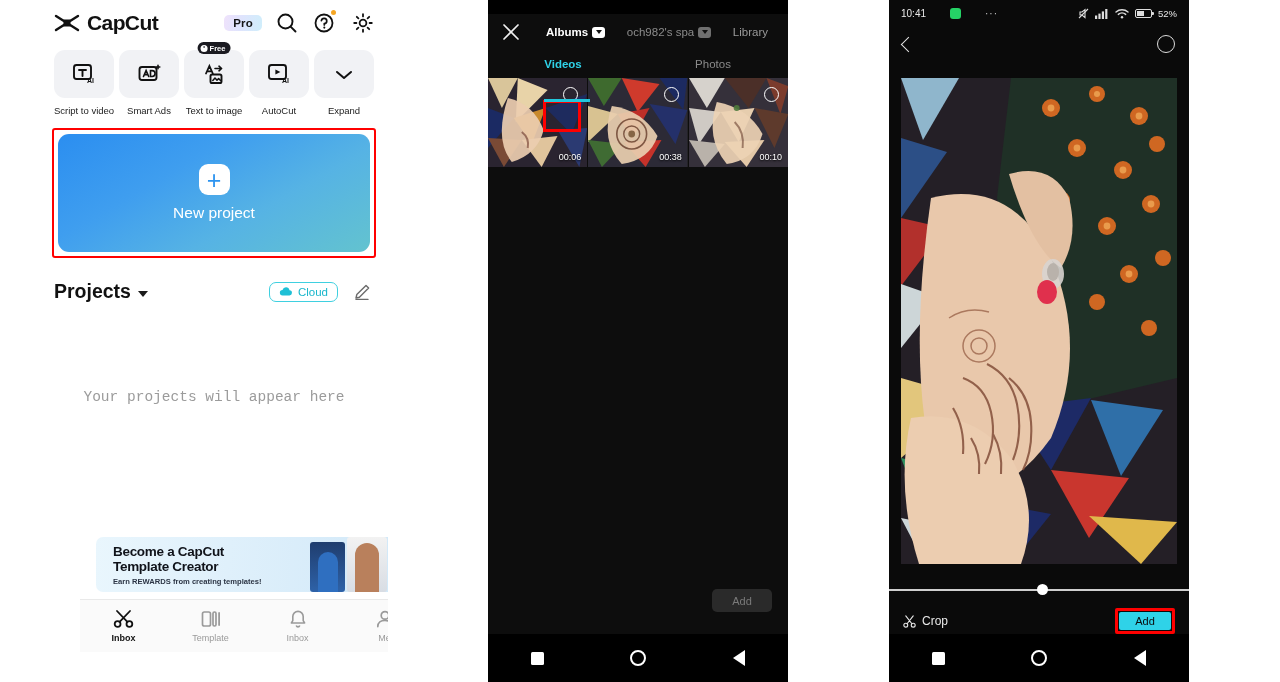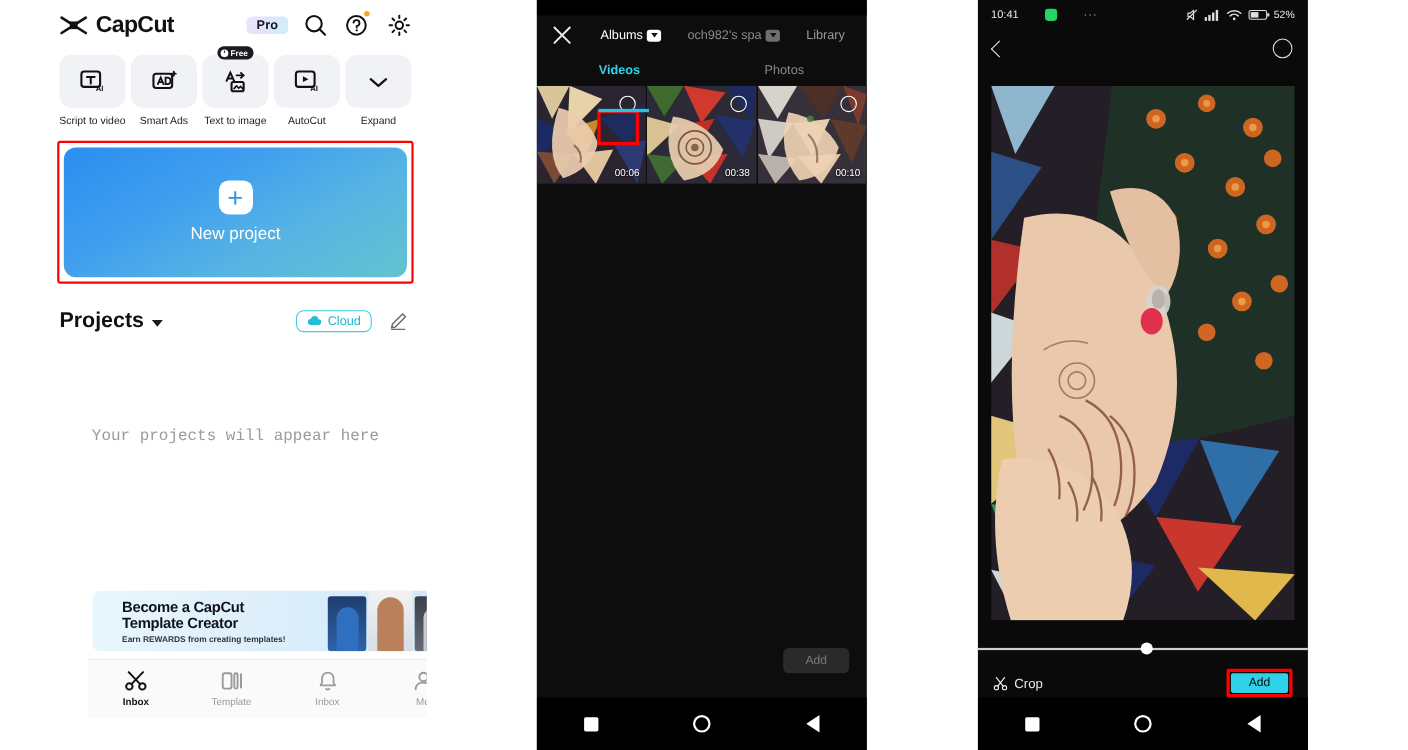--- a/index.html
+++ b/index.html
@@ -61,23 +61,23 @@
   .cloud-btn {
     display:flex; align-items:center; gap:5px; border:1.3px solid #3fd0e0; border-radius:7px;
     padding:3px 9px; cursor:pointer;
   }
   .cloud-btn span { font-size:11.5px; color:#19b7cc; }
   .pencil { width:20px; height:20px; margin-left:14px; cursor:pointer; }
 
   .empty-text { text-align:center; margin-top:86px; font-size:14.5px; color:#9b9b9b;font-family:Liberation Mono, monospace; }
 
   .promo {
-    position:absolute; left:44px; bottom:60px; width:332px; height:55px; border-radius:7px; overflow:hidden;
+    position:absolute; left:56px; bottom:60px; width:332px; height:55px; border-radius:7px; overflow:hidden;
     background: linear-gradient(95deg,#e9f6fd 0%, #dff0fb 40%, #cfe7f8 100%);
-    display:flex; cursor:pointer;padding-left:10px;
+    display:flex; cursor:pointer;
   }
   .promo-text { flex:1; padding:7px 0 0 17px; }
   .promo-h { font-size:13.5px; font-weight:800; color:#10131a; line-height:1.12; letter-spacing:-0.3px; }
   .promo-sub { font-size:7.6px; font-weight:700; color:#2c3545; margin-top:3px; }
   .promo-imgs { width:118px; display:flex; align-items:flex-end; gap:2px; padding-right:4px; }
   .pimg { border-radius:3px; position:relative; overflow:hidden; }
   .pimg1 { width:36px; height:50px; background:linear-gradient(180deg,#1f3d6e,#2e62a8); }
   .pimg2 { width:40px; height:55px; background:linear-gradient(180deg,#f2f2f2,#d8dde4); margin-bottom:0; z-index:2;}
   .pimg3 { width:36px; height:50px; background:linear-gradient(180deg,#3a3f48,#656c78); }
   .pimg1::after { content:""; position:absolute; left:8px; top:10px; width:20px; height:40px; border-radius:10px 10px 0 0; background:#2f6fc0;}
@@ -92,21 +92,21 @@
   .tab-label { font-size:9px; color:#9a9a9a; }
   .tab.active .tab-label { color:#111; font-weight:700; }
 
   
   .panel2 { position:absolute; left:488px; top:0; width:300px; height:682px; background:#0d0d0d; overflow:hidden; }
   .p2-top { height:14px; background:#000; }
   .p2-nav { height:36px; display:flex; align-items:center; padding:0 14px; position:relative; }
   .x-btn { width:18px; height:18px; cursor:pointer; position:relative; }
   .p2-tabs-top { flex:1; display:flex; align-items:center; justify-content:space-between; padding:0 6px 0 26px; }
   .alb { display:flex; align-items:center; gap:4px; cursor:pointer; }
-  .alb-label { font-size:11.5px; font-weight:400; color:#fff; }
+  .alb-label { font-size:11.5px; font-weight:700; color:#fff; }
   .alb-label.dim { color:#8b8b8b; font-weight:400; }
   .chip-caret { width:13px; height:11px; border-radius:3px; background:#fff; display:flex; align-items:center; justify-content:center; }
   .chip-caret.dim { background:#6f6f6f; }
   .chip-caret i { width:0;height:0;border-left:3px solid transparent;border-right:3px solid transparent;border-top:4px solid #111; display:block;}
   .lib-label { font-size:11.5px; color:#9a9a9a; cursor:pointer; }
 
   .p2-subtabs { height:28px; display:flex; align-items:center; }
   .subtab { flex:1; text-align:center; font-size:11.5px; cursor:pointer; color:#8a8a8a; }
   .subtab.active { color:#2fd2e8; font-weight:700; }
 

